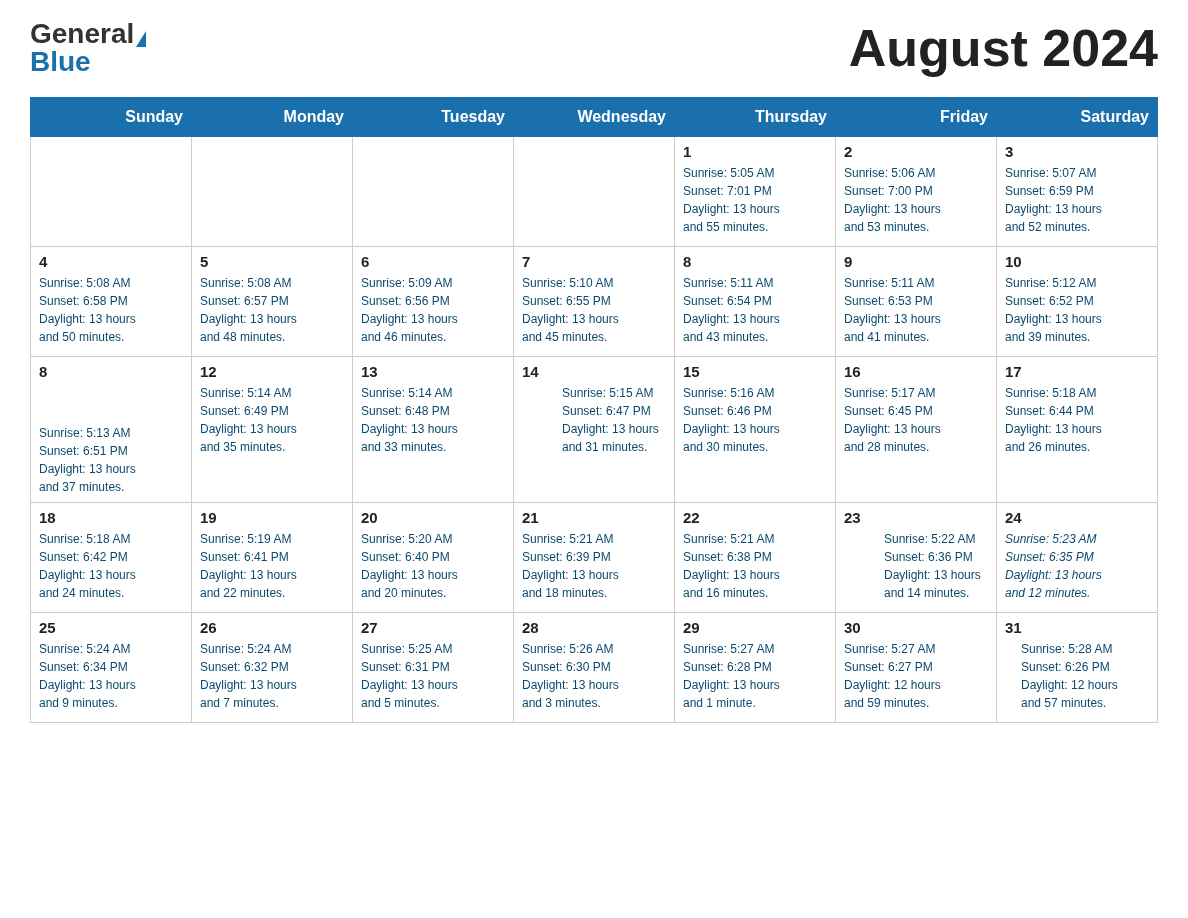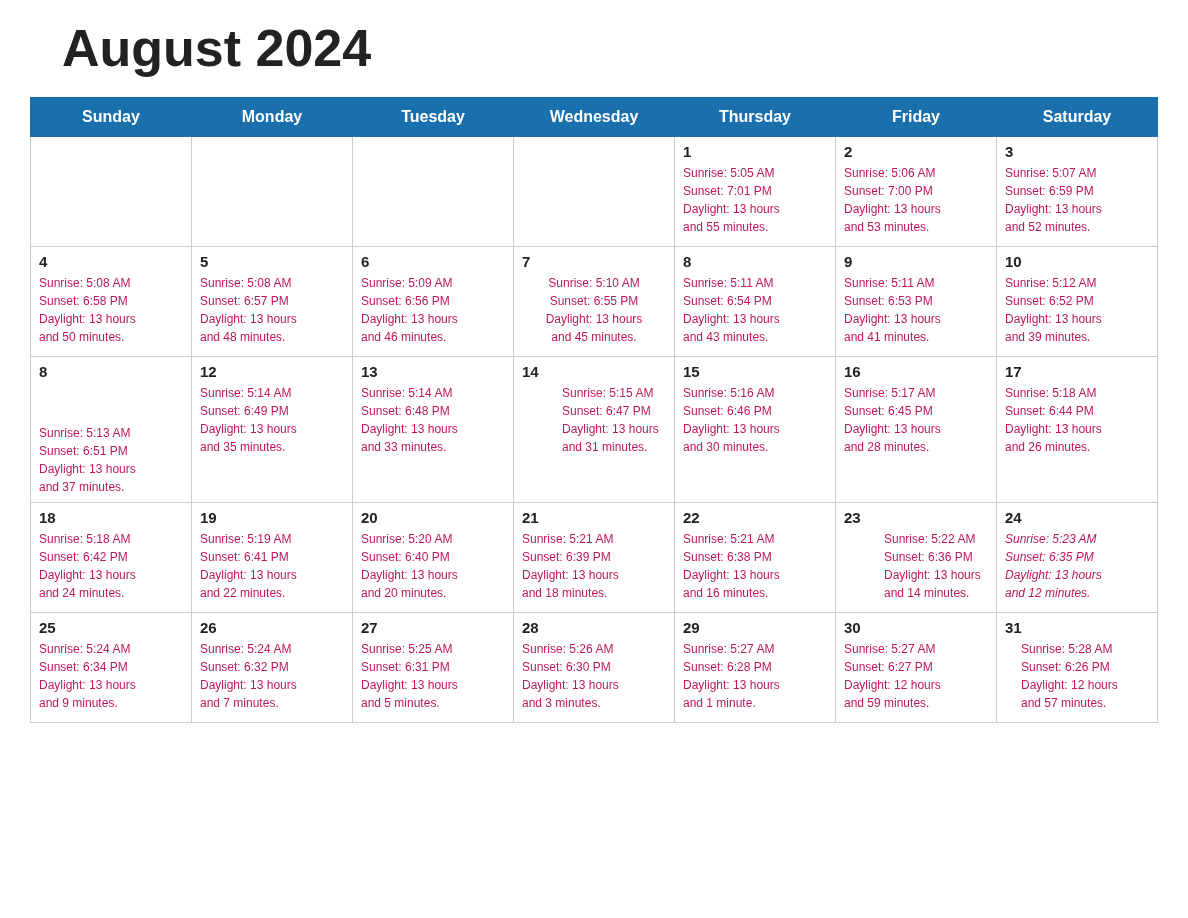--- a/index.html
+++ b/index.html
@@ -59,55 +59,61 @@
     .calendar {
       width: 100%;
       border-collapse: collapse;
     }
     .calendar th {
       background-color: #1a6fad;
       color: #fff;
       font-size: 16px;
       font-weight: bold;
       padding: 10px 8px;
-      text-align: center;
+      text-align: right;
       border: 1px solid #1a6fad;
     }
     .calendar td {
       border: 1px solid #ccc;
       vertical-align: top;
       padding: 6px 8px;
       width: calc(100% / 7);
       min-height: 110px;
       font-size: 12.5px;
       color: #222;
     }
     .day-num {
       font-size: 15px;
       font-weight: bold;
       color: #222;
       display: block;
       margin-bottom: 4px;
     }
     .day-info {
       font-size: 12px;
-      color: #be185d;
+      color: #0c4a6e;
       line-height: 1.5;
     }
     .empty-cell {
       background: #fff;
     }
     tr.week-row td {
       height: 110px;
     }
   </style>
 </head>
 <body>
 
 <div class="header">
+  <div class="logo">
+    <div>
+      <span class="logo-general">General</span><span class="logo-triangle"></span>
+    </div>
+    <span class="logo-blue">Blue</span>
+  </div>
   <div class="title-section">
     <div class="month-title">August 2024</div>
   </div>
 </div>
 
 <table class="calendar">
   <thead>
     <tr>
     <th>Sunday</th>
         <th>Monday</th>
@@ -163,21 +169,21 @@
         </td>
         <td>
           <span class="day-num">6</span>
           <div class="day-info" style="white-space: pre-line;">Sunrise: 5:09 AM
 Sunset: 6:56 PM
 Daylight: 13 hours
 and 46 minutes.</div>
         </td>
         <td>
           <span class="day-num">7</span>
-          <div class="day-info" style="white-space: pre-line; text-align: center;">Sunrise: 5:10 AM
+          <div class="day-info" style="white-space: pre-line;">Sunrise: 5:10 AM
 Sunset: 6:55 PM
 Daylight: 13 hours
 and 45 minutes.</div>
         </td>
         <td>
           <span class="day-num">8</span>
           <div class="day-info" style="white-space: pre-line;">Sunrise: 5:11 AM
 Sunset: 6:54 PM
 Daylight: 13 hours
 and 43 minutes.</div>

